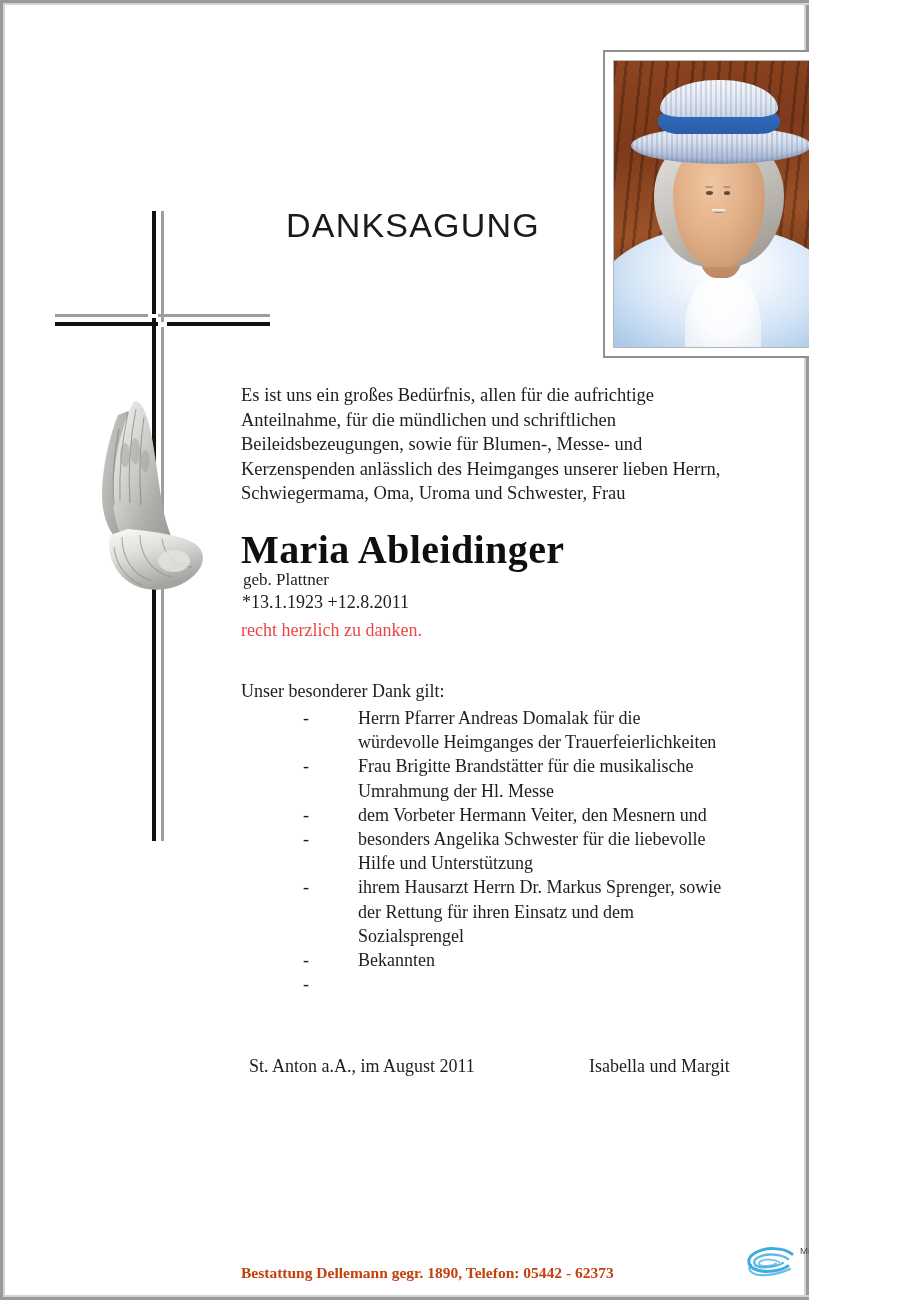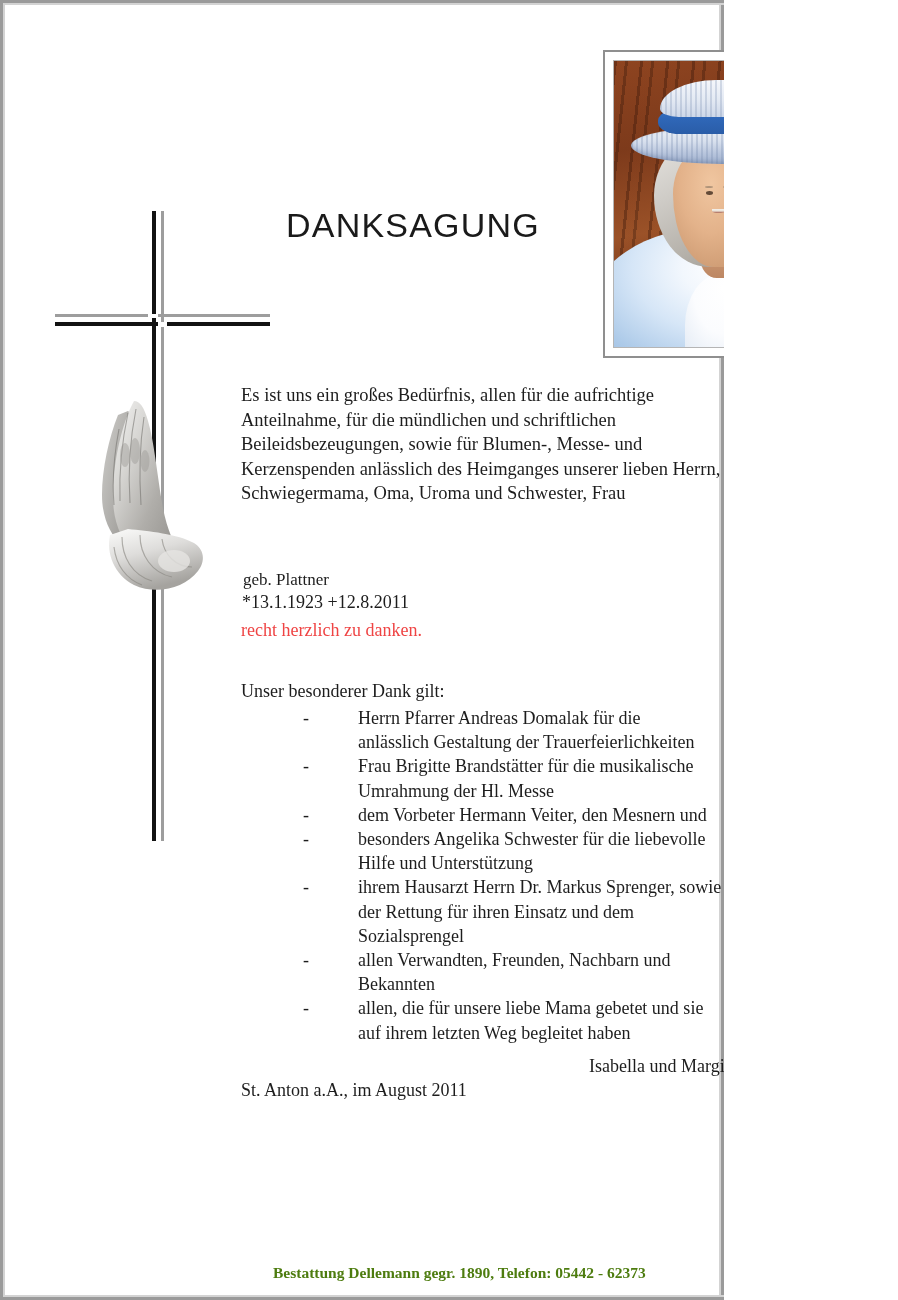--- a/index.html
+++ b/index.html
@@ -11,21 +11,21 @@
   body {
     width: 898px;
     height: 1300px;
     font-family: "Liberation Serif", serif;
     -webkit-font-smoothing: antialiased;
   }
 
   
   #page {
     position: relative;
-    width: 724px;
+    width: 809px;
     height: 1300px;
     background: #ffffff;
     overflow: hidden;
     box-sizing: border-box;
   }
   
   .sheet-border-top,
   .sheet-border-left,
   .sheet-border-right,
   .sheet-border-bottom {
@@ -298,33 +298,32 @@
   .thanks-lines div { white-space: nowrap; }
 
   #signature {
     position: absolute;
     left: 241px;
     top: 1056px;
     width: 520px;
     font-size: 18px;
     color: #1d1d1d;
   }
-  #sig-place { position: absolute; left: 0;   top: 0; white-space: nowrap; margin-top: 24px; }
+  #sig-place { position: absolute; left: 8px;   top: 0; white-space: nowrap; }
   #sig-names { position: absolute; left: 348px; top: 0; white-space: nowrap; }
 
   #footer {
     position: absolute;
     left: 241px;
     top: 1264px;
     font-family: "Liberation Serif", serif;
     font-weight: bold;
     font-size: 15.5px;
-    color: #4d7c0f;
-    white-space: nowrap;
-    margin-left: 32px;
+    color: #c2410c;
+    white-space: nowrap;
   }
 
   
   #logo {
     position: absolute;
     left: 745px;
     top: 1241px;
     width: 126px;
     height: 40px;
   }
@@ -436,32 +435,33 @@
   <div id="title">DANKSAGUNG</div>
 
   <div id="intro">
     <div>Es ist uns ein großes Bedürfnis, allen für die aufrichtige</div>
     <div>Anteilnahme, für die mündlichen und schriftlichen</div>
     <div>Beileidsbezeugungen, sowie für Blumen-, Messe- und</div>
     <div>Kerzenspenden anlässlich des Heimganges unserer lieben Herrn,</div>
     <div>Schwiegermama, Oma, Uroma und Schwester, Frau</div>
   </div>
 
+  <div id="name">Maria Ableidinger</div>
   <div id="maiden">geb. Plattner</div>
   <div id="dates">*13.1.1923   +12.8.2011</div>
 
   <div id="closing">recht herzlich zu danken.</div>
   <div id="thanks-lead">Unser besonderer Dank gilt:</div>
 
   <div id="thanks-list">
     <div class="thanks-item">
       <span class="thanks-bullet">-</span>
       <div class="thanks-lines">
         <div>Herrn Pfarrer Andreas Domalak für die</div>
-        <div>anlässlich Gestaltung der Trauerfeierlichkeiten</div>
+        <div>würdevolle Heimganges der Trauerfeierlichkeiten</div>
       </div>
     </div>
     <div class="thanks-item">
       <span class="thanks-bullet">-</span>
       <div class="thanks-lines">
         <div>Frau Brigitte Brandstätter für die musikalische</div>
         <div>Umrahmung der Hl. Messe</div>
       </div>
     </div>
     <div class="thanks-item">
@@ -481,30 +481,25 @@
       <span class="thanks-bullet">-</span>
       <div class="thanks-lines">
         <div>ihrem Hausarzt Herrn Dr. Markus Sprenger, sowie</div>
         <div>der Rettung für ihren Einsatz und dem</div>
         <div>Sozialsprengel</div>
       </div>
     </div>
     <div class="thanks-item">
       <span class="thanks-bullet">-</span>
       <div class="thanks-lines">
-        <div>allen Verwandten, Freunden, Nachbarn und</div>
         <div>Bekannten</div>
       </div>
     </div>
     <div class="thanks-item">
       <span class="thanks-bullet">-</span>
-      <div class="thanks-lines">
-        <div>allen, die für unsere liebe Mama gebetet und sie</div>
-        <div>auf ihrem letzten Weg begleitet haben</div>
-      </div>
     </div>
   </div>
 
   <div id="signature">
     <div id="sig-place">St. Anton a.A., im August 2011</div>
     <div id="sig-names">Isabella und Margit</div>
   </div>
 
   <div id="footer">Bestattung Dellemann gegr. 1890, Telefon: 05442 - 62373</div>
 

